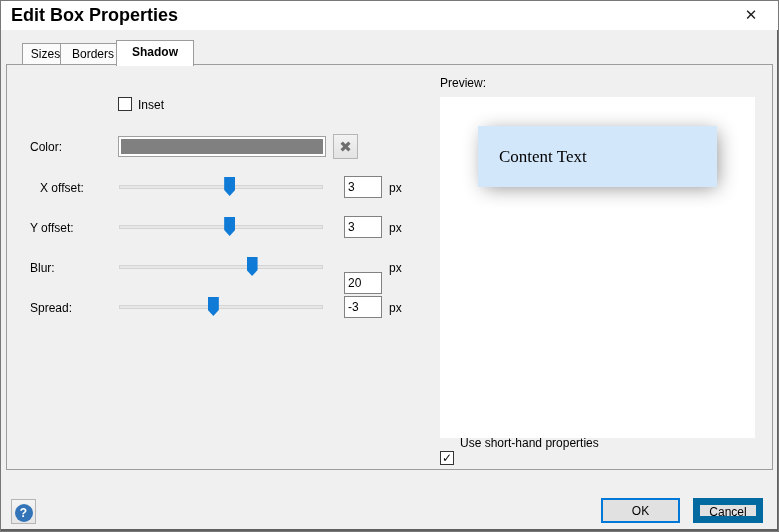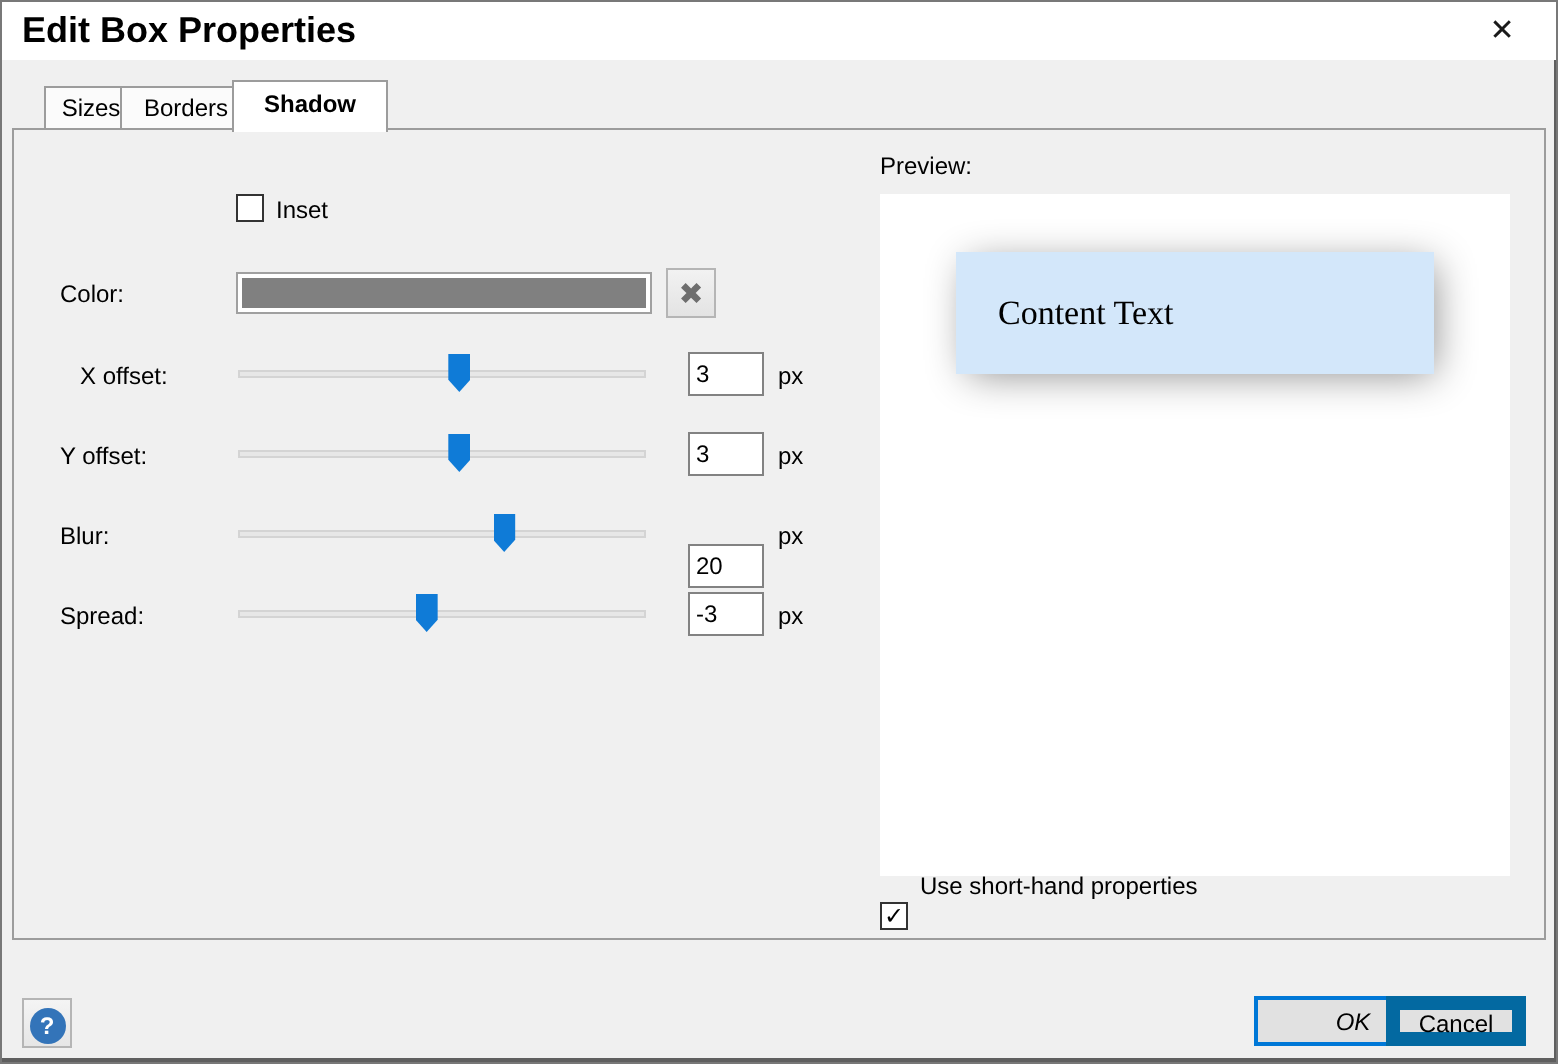--- a/index.html
+++ b/index.html
@@ -35,21 +35,21 @@
   .slider-thumb{position:absolute;top:0;width:11px;height:19px;background:#0f7bd7;
     clip-path:polygon(0 0,100% 0,100% 68%,50% 100%,0 68%);cursor:pointer;}
   .val-input{position:absolute;left:344px;width:38px;height:22px;box-sizing:border-box;border:1px solid #828282;
     background:#fff;font-family:"Liberation Sans",sans-serif;font-size:12px;padding:0 3px;}
   .unit{position:absolute;left:389px;}
   .preview-panel{position:absolute;left:440px;top:97px;width:315px;height:341px;background:#ffffff;}
   .content-box{position:absolute;left:478px;top:126px;width:239px;height:61px;display:flex;align-items:center;
     padding-left:21px;box-sizing:border-box;font-family:"Liberation Serif",serif;font-size:17px;color:#000;}
   .footer-btn{position:absolute;top:498px;height:25px;box-sizing:border-box;background:#e1e1e1;
     font-family:"Liberation Sans",sans-serif;font-size:12px;cursor:pointer;padding:0;}
-  .ok{left:627px;width:99px;border:2px solid #0078d7;font-style:italic;}
+  .ok{left:601px;width:79px;border:2px solid #0078d7;}
   .cancel{left:693px;width:70px;border:7px solid #0369a1;}
   .help-btn{position:absolute;left:11px;top:499px;width:25px;height:25px;box-sizing:border-box;
     border:1px solid #b5b5b5;background:linear-gradient(#f4f4f4,#e6e6e6);cursor:pointer;padding:0;}
   .help-circle{display:block;margin:2px auto 0;width:18px;height:18px;border-radius:50%;background:#3374b9;
     color:#fff;font-weight:bold;font-size:12px;line-height:18px;text-align:center;}
 </style>
 </head>
 <body>
 
 <div class="dialog">

